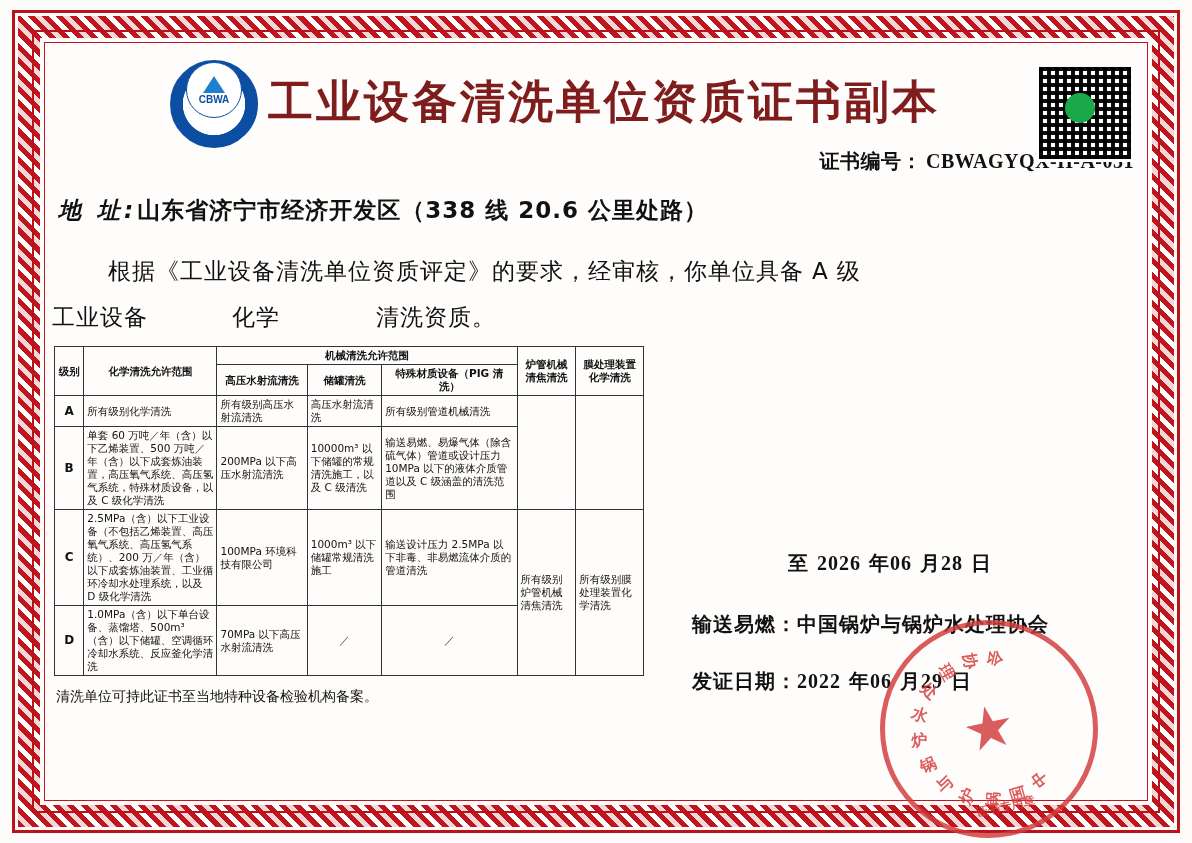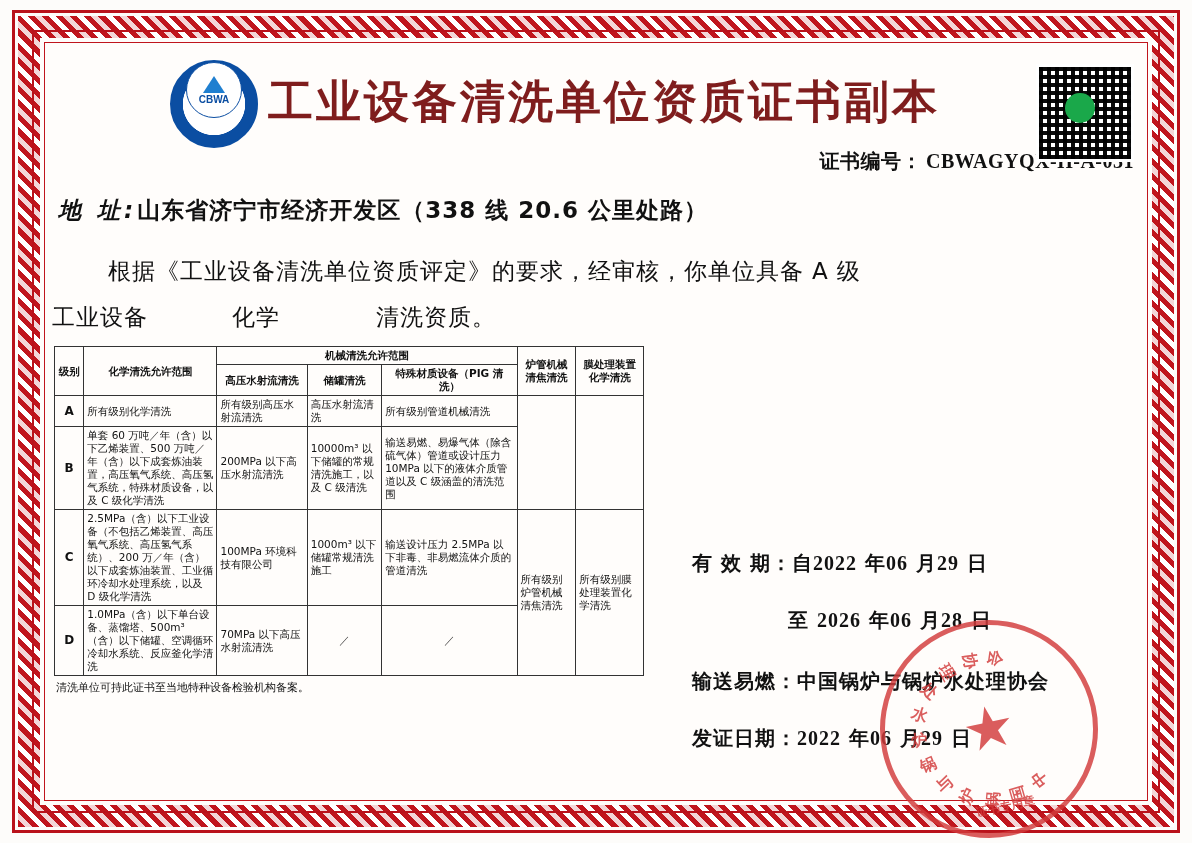--- a/index.html
+++ b/index.html
@@ -123,21 +123,21 @@
     font-size:10.5px;line-height:13px;
     font-family:"DejaVu Sans","Liberation Sans",sans-serif;
   }
   table.qual td,table.qual th{
     border:1px solid #333;padding:2px 3px;vertical-align:middle;
   }
   table.qual th{font-weight:bold;text-align:center;}
   td.lvl{text-align:center;font-weight:bold;font-size:12px;width:22px;}
   td.ctr{text-align:center;}
   .note{
-    font-size:11px;margin-top:4px;margin-left:4px;
+    font-size:14px;margin-top:12px;margin-left:4px;
     font-family:Liberation Sans, sans-serif;
   }
 
   
   .right-col{
     position:absolute;left:640px;top:500px;width:470px;
     font-family:"DejaVu Sans","Liberation Sans",sans-serif;
     font-weight:bold;
   }
   .rc-line{font-size:20px;margin-bottom:30px;letter-spacing:1px;white-space:nowrap;}
@@ -264,23 +264,20 @@
       <td>70MPa 以下高压水射流清洗</td>
       <td class="ctr">／</td>
       <td class="ctr">／</td>
     </tr>
   </tbody>
     </table>
 
   <div class="note">清洗单位可持此证书至当地特种设备检验机构备案。</div>
 
   <div class="right-col">
-    <div class="rc-line">
-      <span>有 效 期：自</span><span class="num">2022</span><span class="sp"></span><span>年</span><span class="num">06</span><span class="sp"></span><span>月</span><span class="num">29</span><span class="sp"></span><span>日</span>
-    </div>
     <div class="rc-line" style="padding-left:96px">
       <span>至</span><span class="sp"></span><span class="num">2026</span><span class="sp"></span><span>年</span><span class="num">06</span><span class="sp"></span><span>月</span><span class="num">28</span><span class="sp"></span><span>日</span>
     </div>
     <div class="rc-line issuer">
       <span>输送易燃：</span><span>中国锅炉与锅炉水处理协会</span>
     </div>
     <div class="rc-line">
       <span>发证日期：</span><span class="num">2022</span><span class="sp"></span><span>年</span><span class="num">06</span><span class="sp"></span><span>月</span><span class="num">29</span><span class="sp"></span><span>日</span>
     </div>
   </div>

